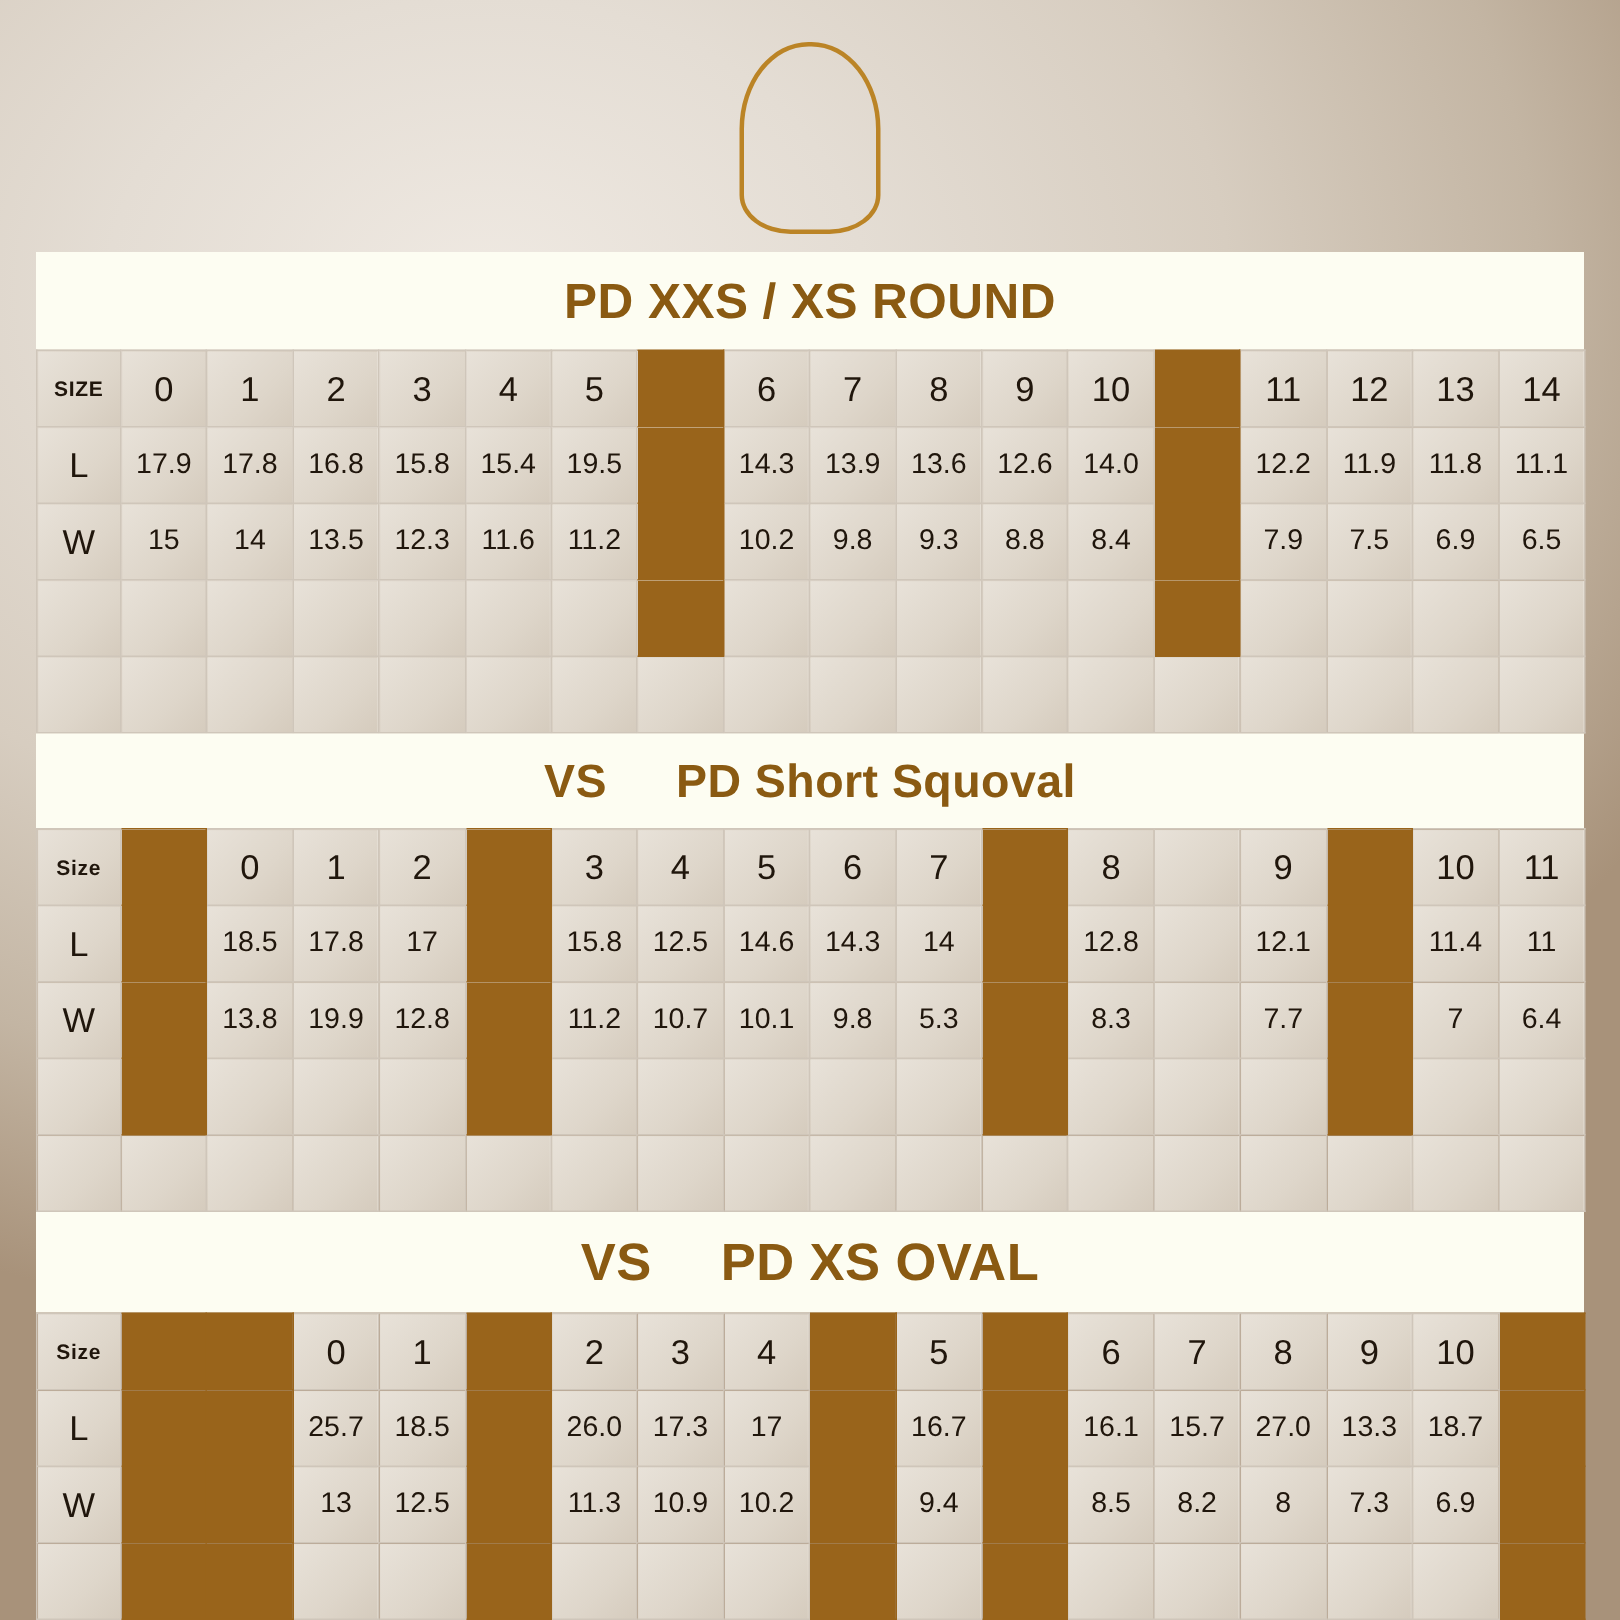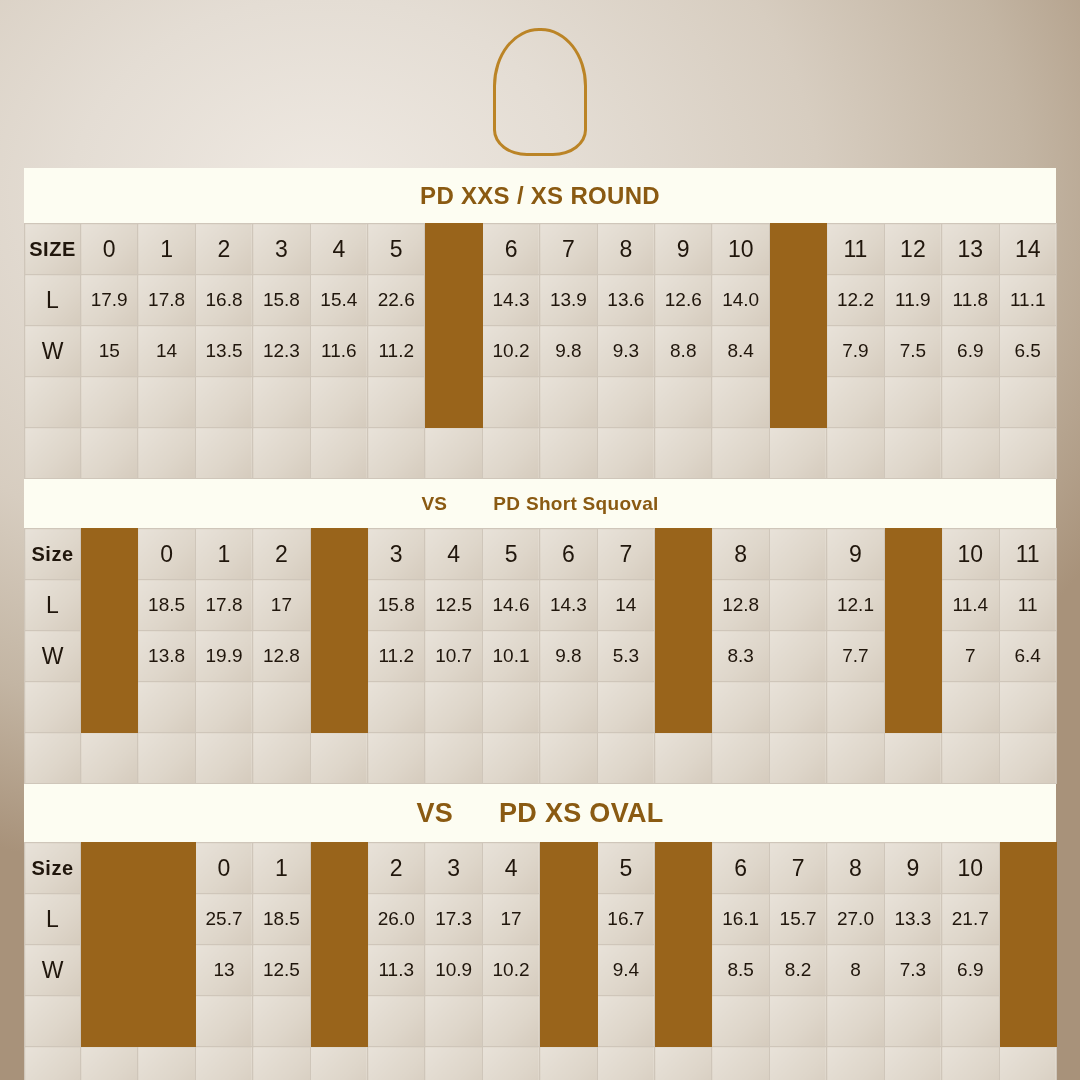--- a/index.html
+++ b/index.html
@@ -47,44 +47,44 @@
     width: 1032px;
   }
 
   .band {
     background: #fdfdf2;
     text-align: center;
     color: #8a5a12;
     font-weight: bold;
     letter-spacing: .3px;
   }
-  .band.t1 { font-size: 24px; padding: 14px 0 13px; }
-  .band.t2 { font-size: 19px; padding: 14px 13px 13px; }
-  .band.t3 { font-size: 27px; padding: 14px 0 13px; }
+  .band.t1 { font-size: 33px; padding: 14px 0 13px; }
+  .band.t2 { font-size: 31px; padding: 14px 13px 13px; }
+  .band.t3 { font-size: 35px; padding: 14px 0 13px; }
   .band .vs-gap { display: inline-block; width: 46px; }
 
   table.grid {
     border-collapse: collapse;
     table-layout: fixed;
     width: 1032px;
   }
   table.grid td {
     border: 1px solid #cfc6ba;
     text-align: center;
     vertical-align: middle;
     font-size: 19px;
     color: #20160c;
     height: 48px;
     background: linear-gradient(135deg, #e8e2d9 0%, #ded6ca 60%, #d5cbbd 100%);
     overflow: hidden;
     white-space: nowrap;
   }
   table.grid td.lbl {
     font-weight: bold;
-    font-size: 20px;
+    font-size: 14px;
     letter-spacing: .5px;
   }
   table.grid td.lblbig {
     font-size: 23px;
     font-weight: normal;
   }
   table.grid td.hdr {
     font-size: 23px;
   }
   table.grid td.blk {
@@ -150,21 +150,21 @@
               <td class="hdr">13</td>
               <td class="hdr">14</td>
             </tr>
             <tr>
               <td class="lblbig">L</td>
               <td class="">17.9</td>
               <td class="">17.8</td>
               <td class="">16.8</td>
               <td class="">15.8</td>
               <td class="">15.4</td>
-              <td class="">22.6</td>
+              <td class="">19.5</td>
               <td class="blk"></td>
               <td class="">14.3</td>
               <td class="">13.9</td>
               <td class="">13.6</td>
               <td class="">12.6</td>
               <td class="">14.0</td>
               <td class="blk"></td>
               <td class="">12.2</td>
               <td class="">11.9</td>
               <td class="">11.8</td>
@@ -420,21 +420,21 @@
               <td class="">26.0</td>
               <td class="">17.3</td>
               <td class="">17</td>
               <td class="blk"></td>
               <td class="">16.7</td>
               <td class="blk"></td>
               <td class="">16.1</td>
               <td class="">15.7</td>
               <td class="">27.0</td>
               <td class="">13.3</td>
-              <td class="">21.7</td>
+              <td class="">18.7</td>
               <td class="blk"></td>
             </tr>
             <tr>
               <td class="lblbig">W</td>
               <td class="blk"></td>
               <td class="blk"></td>
               <td class="">13</td>
               <td class="">12.5</td>
               <td class="blk"></td>
               <td class="">11.3</td>

